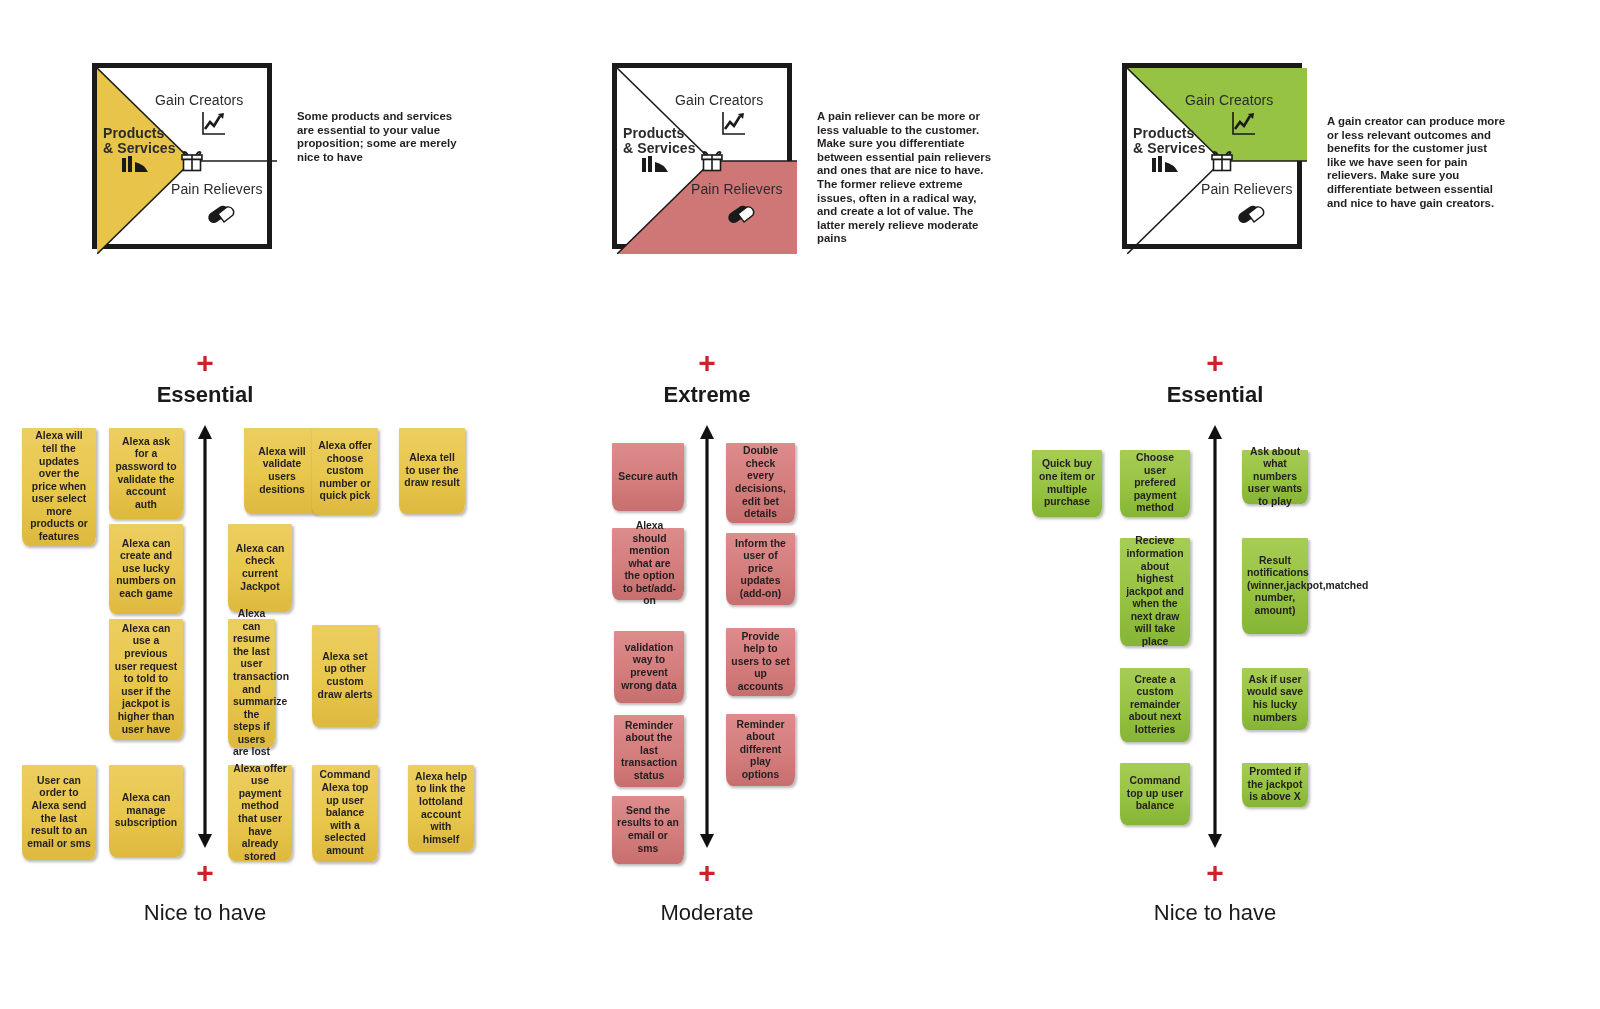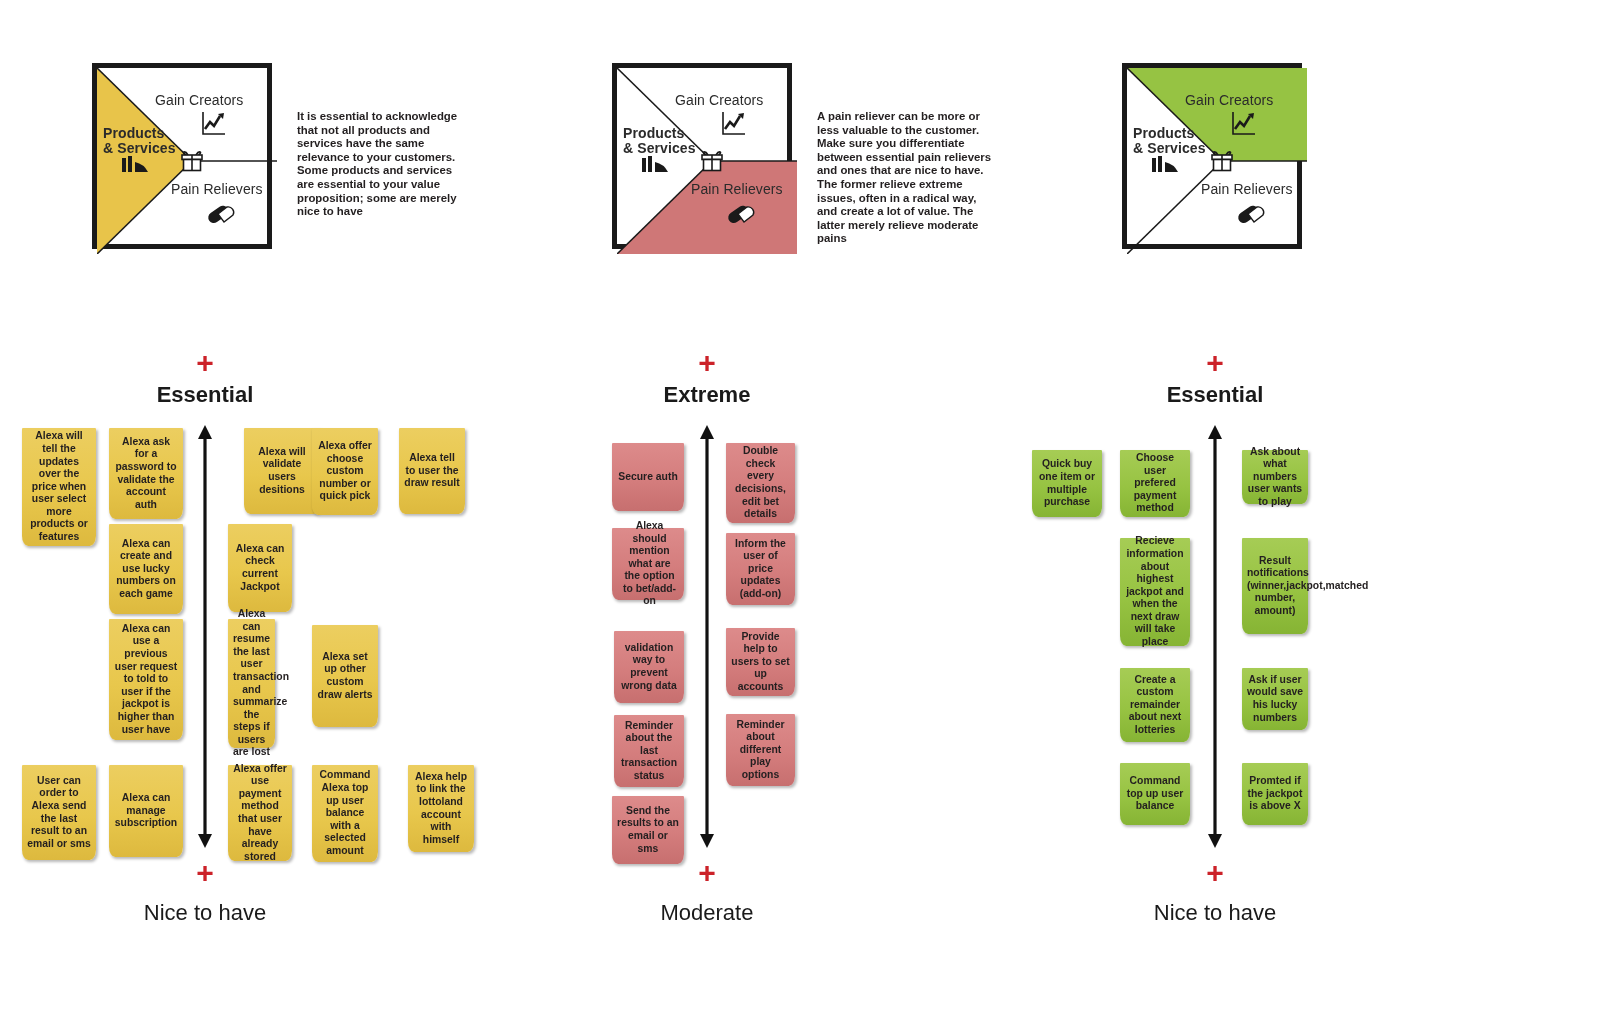--- a/index.html
+++ b/index.html
@@ -80,21 +80,20 @@
         <rect x="4.5" y="9.5" width="17" height="11" fill="#fff" stroke="#1a1a1a" stroke-width="1.6"></rect>
         <line x1="13" y1="5" x2="13" y2="20.5" stroke="#1a1a1a" stroke-width="1.6"></line>
       </svg>
     </div>
     <div class="vp-label" style="left:58px;top:24px;">Gain Creators</div>
     <div class="vp-label" style="left:6px;top:57px;font-weight:600;">Products</div>
     <div class="vp-label" style="left:6px;top:72px;font-weight:600;">&amp; Services</div>
     <div class="vp-label" style="left:74px;top:113px;">Pain Relievers</div>
   </div>
   <div class="vp-desc" style="left:205px;top:47px;width:175px;" id="desc0">
-      <p>It is essential to acknowledge that not all products and services have the same relevance to your customers.</p>
       <p>Some products and services are essential to your value proposition; some are merely nice to have</p>
     </div>
 </div>
 
 <div class="vp-block" style="left:612px;top:63px;width:400px;height:190px;">
   <div class="vp-square" style="left:0;top:0;width:180px;height:186px;">
     <svg class="vp-svg" width="180" height="186" viewBox="0 0 180 186">
       <polygon points="95,93 180,93 180,186 0,186" fill="#cf7777"></polygon>
       <line x1="0" y1="0" x2="95" y2="93" stroke="#1a1a1a" stroke-width="1.6"></line>
       <line x1="0" y1="186" x2="95" y2="93" stroke="#1a1a1a" stroke-width="1.6"></line>
@@ -162,20 +161,23 @@
         <rect x="3" y="5" width="20" height="4.5" fill="#fff" stroke="#1a1a1a" stroke-width="1.6"></rect>
         <rect x="4.5" y="9.5" width="17" height="11" fill="#fff" stroke="#1a1a1a" stroke-width="1.6"></rect>
         <line x1="13" y1="5" x2="13" y2="20.5" stroke="#1a1a1a" stroke-width="1.6"></line>
       </svg>
     </div>
     <div class="vp-label" style="left:58px;top:24px;">Gain Creators</div>
     <div class="vp-label" style="left:6px;top:57px;font-weight:600;">Products</div>
     <div class="vp-label" style="left:6px;top:72px;font-weight:600;">&amp; Services</div>
     <div class="vp-label" style="left:74px;top:113px;">Pain Relievers</div>
   </div>
+  <div class="vp-desc" style="left:205px;top:52px;width:180px;" id="desc2">
+      <p>A gain creator can produce more or less relevant outcomes and benefits for the customer just like we have seen for pain relievers. Make sure you differentiate between essential and nice to have gain creators.</p>
+    </div>
 </div>
 
 <div id="axes-layer">
     <div class="axis-plus" style="left: 193px; top: 348px; font-size: 30px; width: 24px; text-align: center;">+</div>
     <div class="axis-word" style="left: 55px; top: 382px; width: 300px; text-align: center; font-weight: 600;">Essential</div>
     <svg class="axis-arrow" width="22" height="423" viewBox="0 0 22 423" style="left: 194px; top: 425px; position: absolute;">
       <line x1="11" y1="10" x2="11" y2="413" stroke="#111" stroke-width="3.2"></line>
       <polygon points="11,0 4,14 18,14" fill="#111"></polygon>
       <polygon points="11,423 4,409 18,409" fill="#111"></polygon>
     </svg>
@@ -291,16 +293,16 @@
     </div>
     <div class="note g" style="left: 1242px; top: 450px; width: 66px; height: 54px;">
       <span>Ask about what numbers user wants to play</span>
     </div>
     <div class="note g" style="left: 1242px; top: 538px; width: 66px; height: 96px;">
       <span>Result notifications (winner,jackpot,matched number, amount)</span>
     </div>
     <div class="note g" style="left: 1242px; top: 668px; width: 66px; height: 62px;">
       <span>Ask if user would save his lucky numbers</span>
     </div>
-    <div class="note g" style="left: 1242px; top: 763px; width: 66px; height: 62px;">
+    <div class="note g" style="left: 1242px; top: 763px; width: 66px; height: 44px;">
       <span>Promted if the jackpot is above X</span>
     </div>
   </div>
 
 </body></html>

